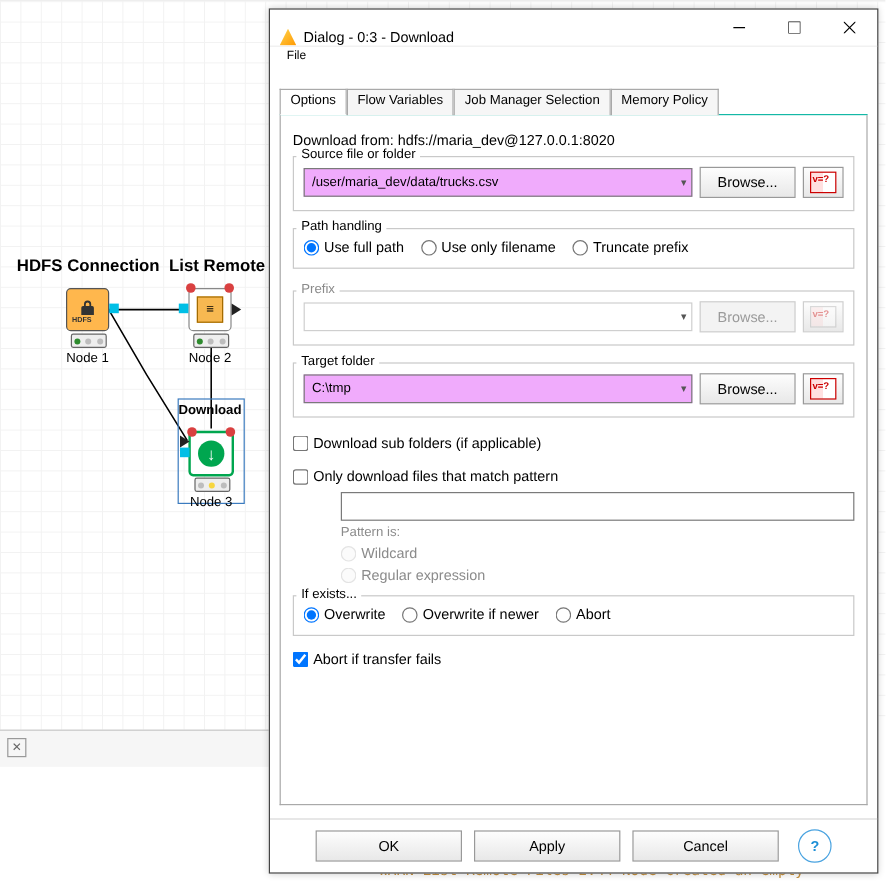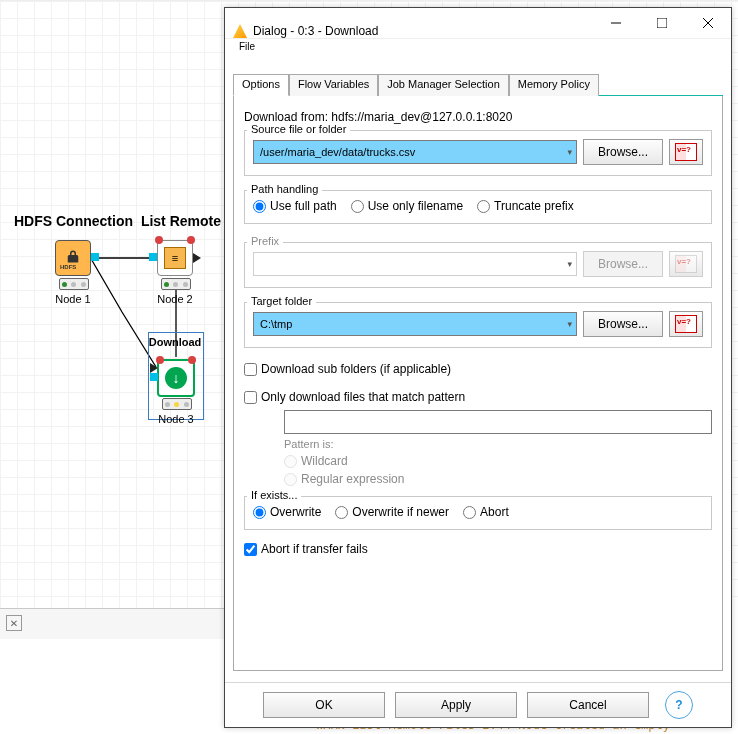--- a/index.html
+++ b/index.html
@@ -49,21 +49,21 @@
 .tabsrow{margin:12px 8px 0;height:22px;display:flex;border-bottom:1px solid #14b8a6;font-size:11px}
 .tab{padding:3px 8px 3px;border:1px solid #a9a9a9;border-bottom:none;background:#f6f6f6;margin-right:0;position:relative;top:1px}
 .tab.active{background:#fff;border-bottom:1px solid #fff}
 .tabpanel{margin:0 8px 8px;border:1px solid #a9a9a9;border-top:none;height:575px;position:relative;padding:8px 10px;box-sizing:border-box}
 
 .field{margin:6px 0 4px}
 .fs{border:1px solid #c9c9c9;padding:8px 8px 10px;margin-top:6px;position:relative}
 .fs.disabled{color:#8b8b8b}
 .fs .lg{position:absolute;top:-8px;left:2px;background:#fff;padding:0 4px;font-size:11px}
 .row{display:flex;align-items:center;gap:6px}
-.combo{flex:1;height:22px;border:1px solid #7a7a7a;display:flex;align-items:center;justify-content:space-between;padding:0 4px 0 6px;font-size:11px;background:#7dd3fc}
+.combo{flex:1;height:22px;border:1px solid #7a7a7a;display:flex;align-items:center;justify-content:space-between;padding:0 4px 0 6px;font-size:11px;background:#f0abfc}
 .combo .arr{font-size:9px;color:#555}
 .combo.disabled{border-color:#cfcfcf;color:#9a9a9a;background:#fff}
 .btn{height:24px;border:1px solid #999;background:linear-gradient(#fdfdfd,#e8e8e8);padding:0 14px;font-size:12px;display:flex;align-items:center;justify-content:center}
 .btn.disabled{color:#9a9a9a;border-color:#cfcfcf;background:#f3f3f3}
 .iconbtn{width:32px;height:24px;border:1px solid #999;background:linear-gradient(#fdfdfd,#e8e8e8);display:flex;align-items:center;justify-content:center}
 .flowicon{width:20px;height:16px;border:1px solid #c00;position:relative;background:linear-gradient(90deg,#ffe0e0 50%,#fff 50%)}
 .flowicon::after{content:"v=?";position:absolute;left:1px;top:1px;font-size:8px;font-weight:bold;color:#c00}
 .flowicon.dim{opacity:.4;border-color:#aaa}
 
 .radio,.check{display:flex;align-items:center;gap:4px;font-size:12px}

